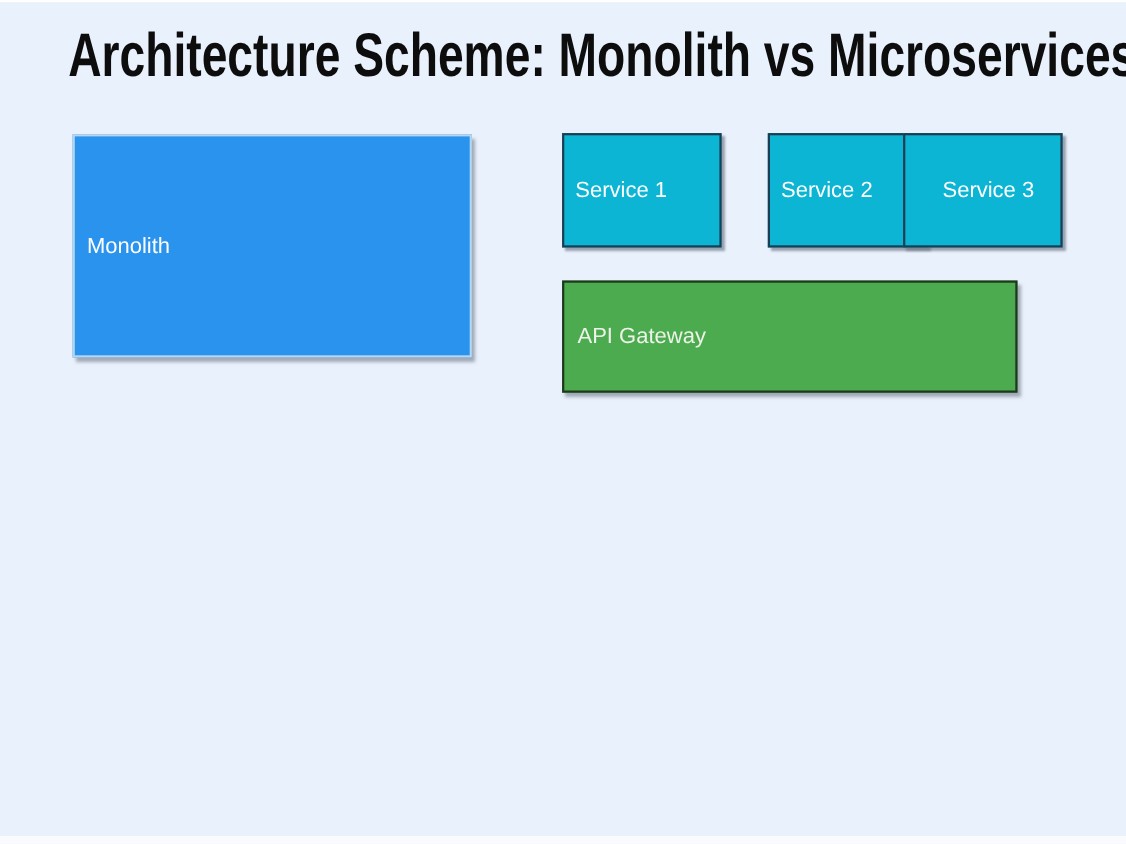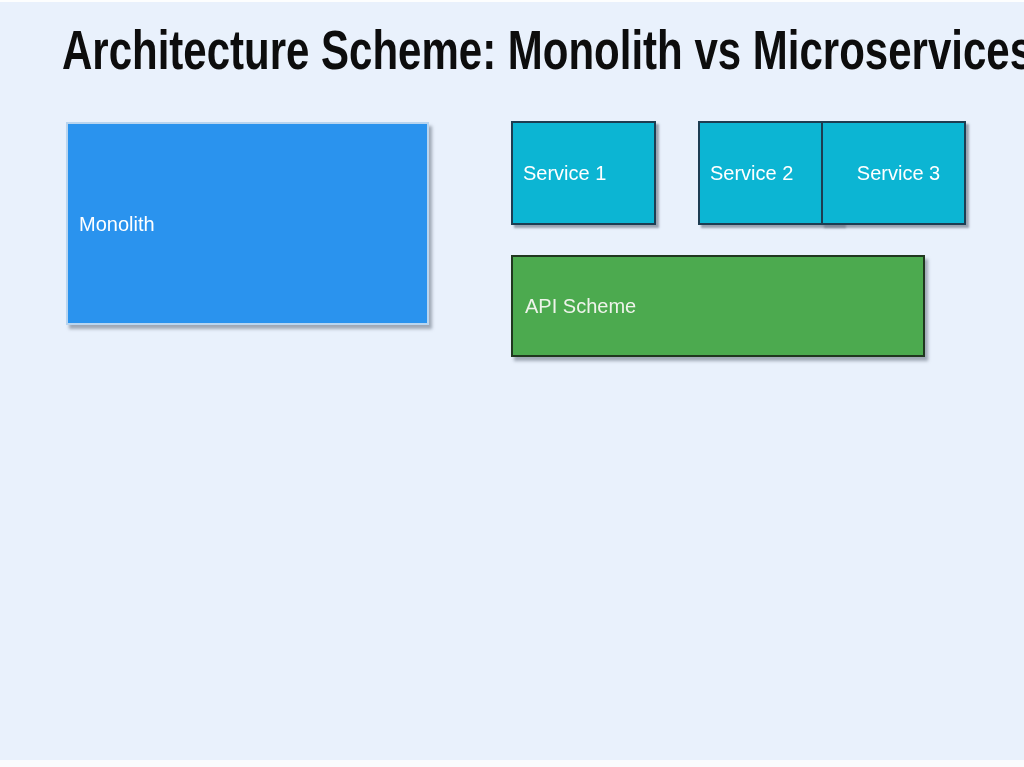--- a/index.html
+++ b/index.html
@@ -115,18 +115,18 @@
 
   <div id="service-2-box" class="shape service-box">
     <div class="label">Service 2</div>
   </div>
 
   <div id="service-3-box" class="shape service-box">
     <div class="label">Service 3</div>
   </div>
 
   <div id="gateway-box" class="shape">
-    <div class="label">API Scheme</div>
+    <div class="label">API Gateway</div>
   </div>
 
   <div id="bottom-edge"></div>
 
 </div>
 
 </body></html>

